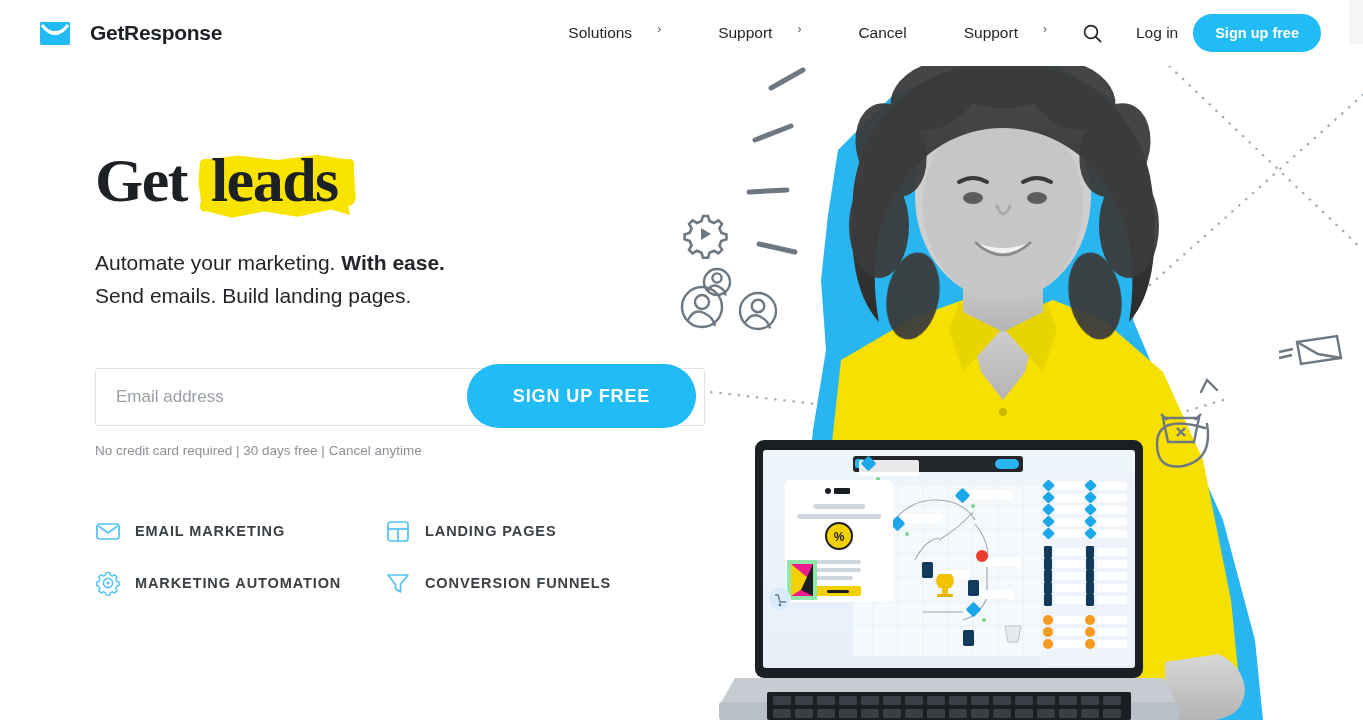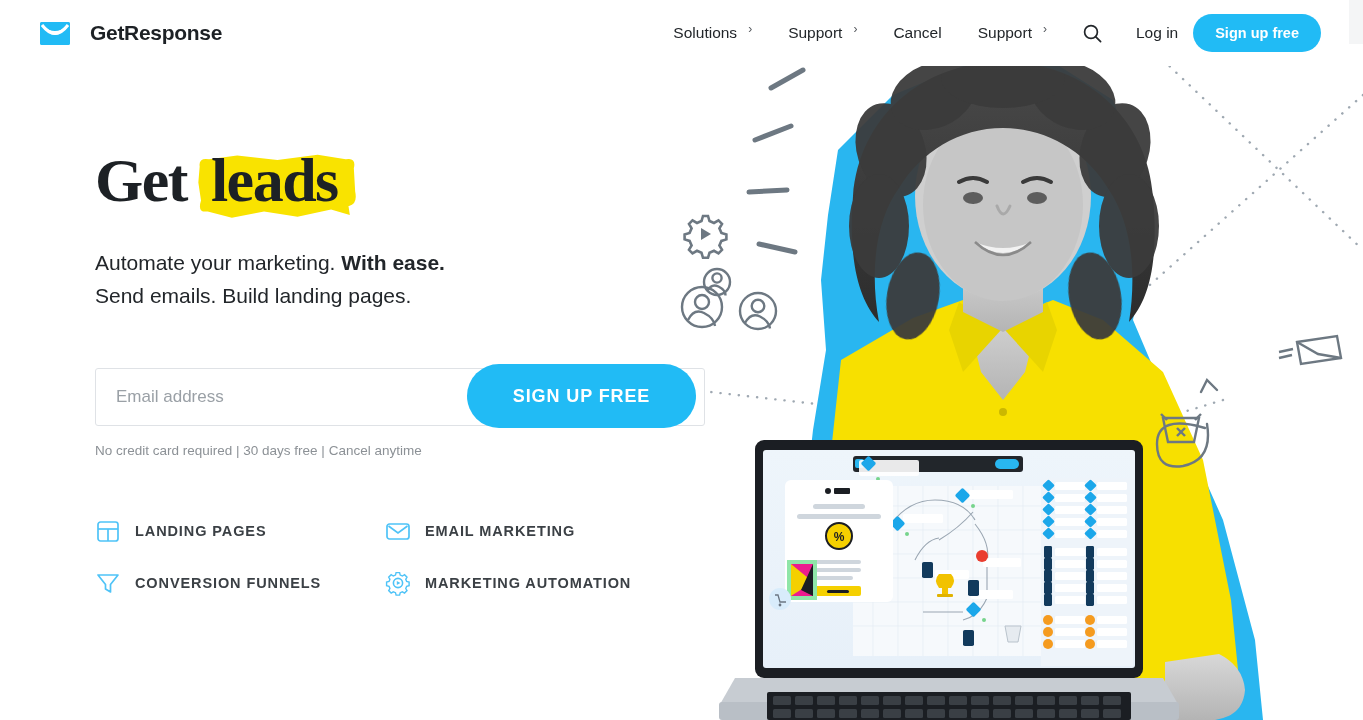--- a/index.html
+++ b/index.html
@@ -12,21 +12,21 @@
   .header { position:absolute; top:0; left:0; width:1363px; height:66px; display:flex;
             align-items:center; z-index:40; background:#fff; }
   .logo { display:flex; align-items:center; margin-left:40px; gap:20px; cursor:pointer; }
   .logo-mark { width:30px; height:23px; background:#21bbf5; border-radius:2px;
                position:relative; overflow:hidden; }
   .logo-mark svg { position:absolute; left:0; top:0; }
   .logo-text { font-size:21px; font-weight:700; letter-spacing:-0.3px; color:#1d2125; }
 
   .nav { margin-left:auto; display:flex; align-items:center; }
   .nav-item { font-size:15.5px; color:#22262a; padding:0 0; margin-right:36px;
-              display:flex; gap:11px; cursor:pointer; white-space:nowrap; }
+              display:flex; gap:25px; cursor:pointer; white-space:nowrap;margin-left:21px; }
   .chev { font-size:12px; color:#55595e; line-height:1; transform:translateY(-1px); }
   .search-btn { margin-right:34px; cursor:pointer; display:flex; align-items:center; }
   .login { font-size:15.5px; color:#22262a; margin-right:15px; cursor:pointer; }
   .signup-btn { background:#21bbf5; color:#fff; font-size:14.5px; font-weight:700;
                 border:none; border-radius:22px; padding:11px 22px; cursor:pointer;
                 margin-right:42px; white-space:nowrap; }
 
   
   .copy { position:absolute; left:95px; top:148px; width:620px; z-index:30; }
   .h1 { font-size:62px; line-height:1.05; font-weight:800; letter-spacing:-1.5px;
@@ -455,53 +455,53 @@
       <input class="email-input" type="email" placeholder="Email address" value="" style="">
       <button class="cta-btn">SIGN UP FREE</button>
     </div>
     <div class="fineprint">No credit card required | 30 days free | Cancel anytime</div>
   </div>
 
   <div class="features">
     <div class="feat">
       <span class="feat-ico">
         <svg width="26" height="26" viewBox="0 0 26 26" fill="none" stroke="#4fc3f7" stroke-width="1.7">
+          <rect x="2" y="6" width="22" height="15" rx="2.5"></rect>
+          <path d="M3.5 8 L13 15 L22.5 8"></path>
+        </svg>
+      </span>
+      <span class="feat-label">EMAIL MARKETING</span>
+    </div>
+
+    <div class="feat">
+      <span class="feat-ico">
+        <svg width="26" height="26" viewBox="0 0 26 26" fill="none" stroke="#4fc3f7" stroke-width="1.7">
           <rect x="3" y="4" width="20" height="19" rx="2.5"></rect>
           <line x1="3" y1="11" x2="23" y2="11"></line>
           <line x1="13" y1="11" x2="13" y2="23"></line>
         </svg>
       </span>
       <span class="feat-label">LANDING PAGES</span>
-    </div>
-
-    <div class="feat">
-      <span class="feat-ico">
-        <svg width="26" height="26" viewBox="0 0 26 26" fill="none" stroke="#4fc3f7" stroke-width="1.7">
-          <rect x="2" y="6" width="22" height="15" rx="2.5"></rect>
-          <path d="M3.5 8 L13 15 L22.5 8"></path>
-        </svg>
-      </span>
-      <span class="feat-label">EMAIL MARKETING</span>
-    </div>
-
-    <div class="feat">
-      <span class="feat-ico">
-        <svg width="26" height="26" viewBox="0 0 26 26" fill="none" stroke="#4fc3f7" stroke-width="1.7" stroke-linejoin="round">
-          <path d="M3 5 H23 L15.5 14.5 V22 L10.5 19 V14.5 Z"></path>
-        </svg>
-      </span>
-      <span class="feat-label">CONVERSION FUNNELS</span>
     </div>
 
     <div class="feat">
       <span class="feat-ico">
         <svg width="26" height="26" viewBox="0 0 26 26" fill="none" stroke="#4fc3f7" stroke-width="1.6">
           <path d="M11 1.6 h4 l.7 2.8 2.5 1 2.4-1.4 2.8 2.8 -1.4 2.4 1 2.5 2.8 .7 v4 l-2.8 .7 -1 2.5 1.4 2.4 -2.8 2.8 -2.4-1.4 -2.5 1 -.7 2.8 h-4 l-.7-2.8 -2.5-1 -2.4 1.4 -2.8-2.8 1.4-2.4 -1-2.5 -2.8-.7 v-4 l2.8-.7 1-2.5 -1.4-2.4 2.8-2.8 2.4 1.4 2.5-1 z" transform="scale(0.88) translate(1.6,1.4)"></path>
           <circle cx="13" cy="13" r="4.6"></circle>
           <path d="M11.8 10.9 l3.6 2.1 -3.6 2.1 z" fill="#4fc3f7" stroke="none"></path>
         </svg>
       </span>
       <span class="feat-label">MARKETING AUTOMATION</span>
     </div>
+
+    <div class="feat">
+      <span class="feat-ico">
+        <svg width="26" height="26" viewBox="0 0 26 26" fill="none" stroke="#4fc3f7" stroke-width="1.7" stroke-linejoin="round">
+          <path d="M3 5 H23 L15.5 14.5 V22 L10.5 19 V14.5 Z"></path>
+        </svg>
+      </span>
+      <span class="feat-label">CONVERSION FUNNELS</span>
+    </div>
   </div>
 
   <div class="scrollhint"></div>
 </div>
 
 </body></html>

